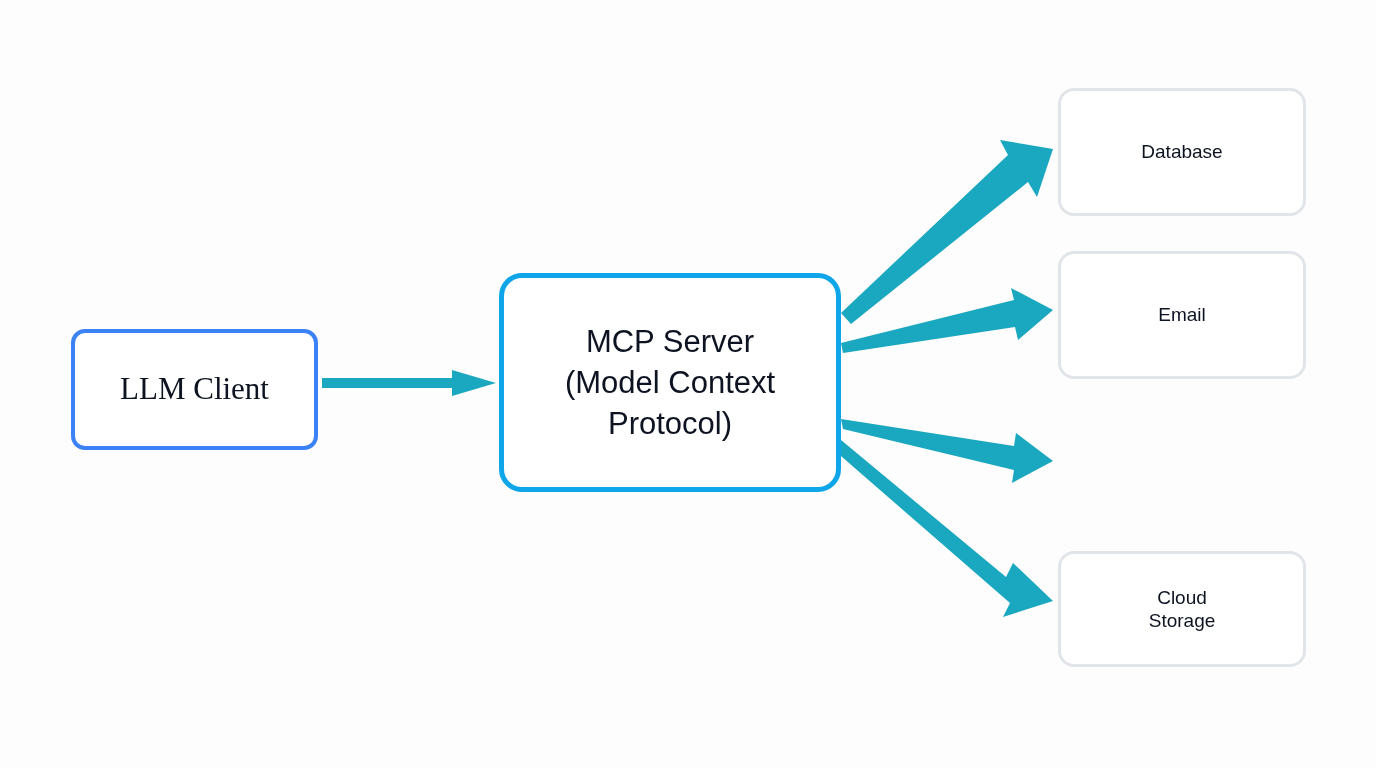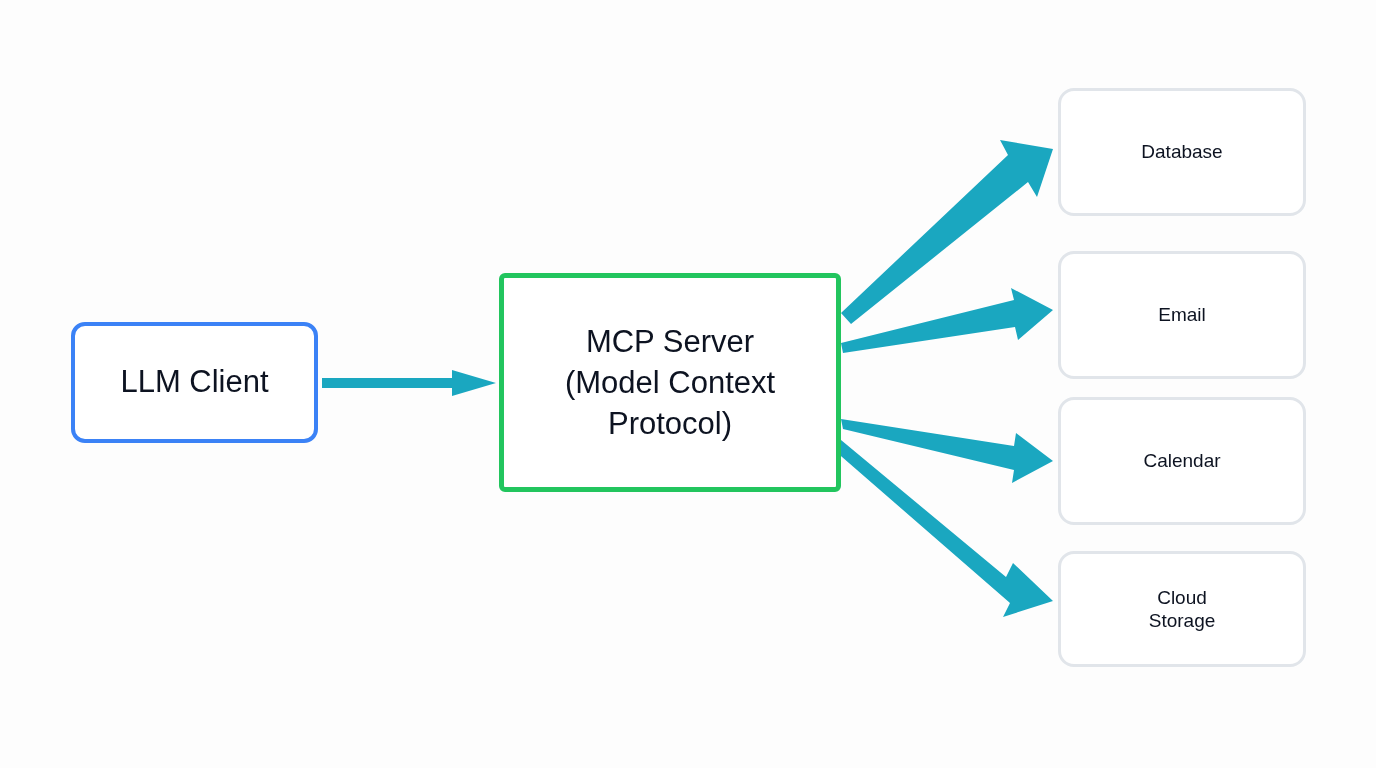--- a/index.html
+++ b/index.html
@@ -33,38 +33,39 @@
     z-index: 2;
   }
   .node-label {
     display: block;
     white-space: pre-line;
     line-height: 1.18;
   }
   
   .node-client {
     left: 71px;
-    top: 322px;
+    top: 329px;
     width: 247px;
     height: 121px;
     border: 4px solid #3b82f6;
     border-radius: 14px;
+    font-family: Liberation Serif, serif;
   }
   .node-client .node-label {
     font-size: 31px;
     color: #0d1321;
   }
   
   .node-server {
     left: 499px;
     top: 273px;
     width: 342px;
     height: 219px;
-    border: 5px solid #22c55e;
-    border-radius: 6px;
+    border: 5px solid #0ea5e9;
+    border-radius: 23px;
   }
   .node-server .node-label {
     font-size: 31px;
     color: #0d1321;
     line-height: 1.33;
   }
   
   .node-target {
     left: 1058px;
     width: 248px;
@@ -135,23 +136,20 @@
   </div>
 
   <div class="node node-target node-database">
     <span class="node-label">Database</span>
   </div>
 
   <div class="node node-target node-email">
     <span class="node-label">Email</span>
   </div>
 
-  <div class="node node-target node-calendar">
-    <span class="node-label">Calendar</span>
-  </div>
 
   <div class="node node-target node-cloud">
     <span class="node-label">Cloud
 Storage</span>
   </div>
 
 
 </div>
 
 </body></html>

